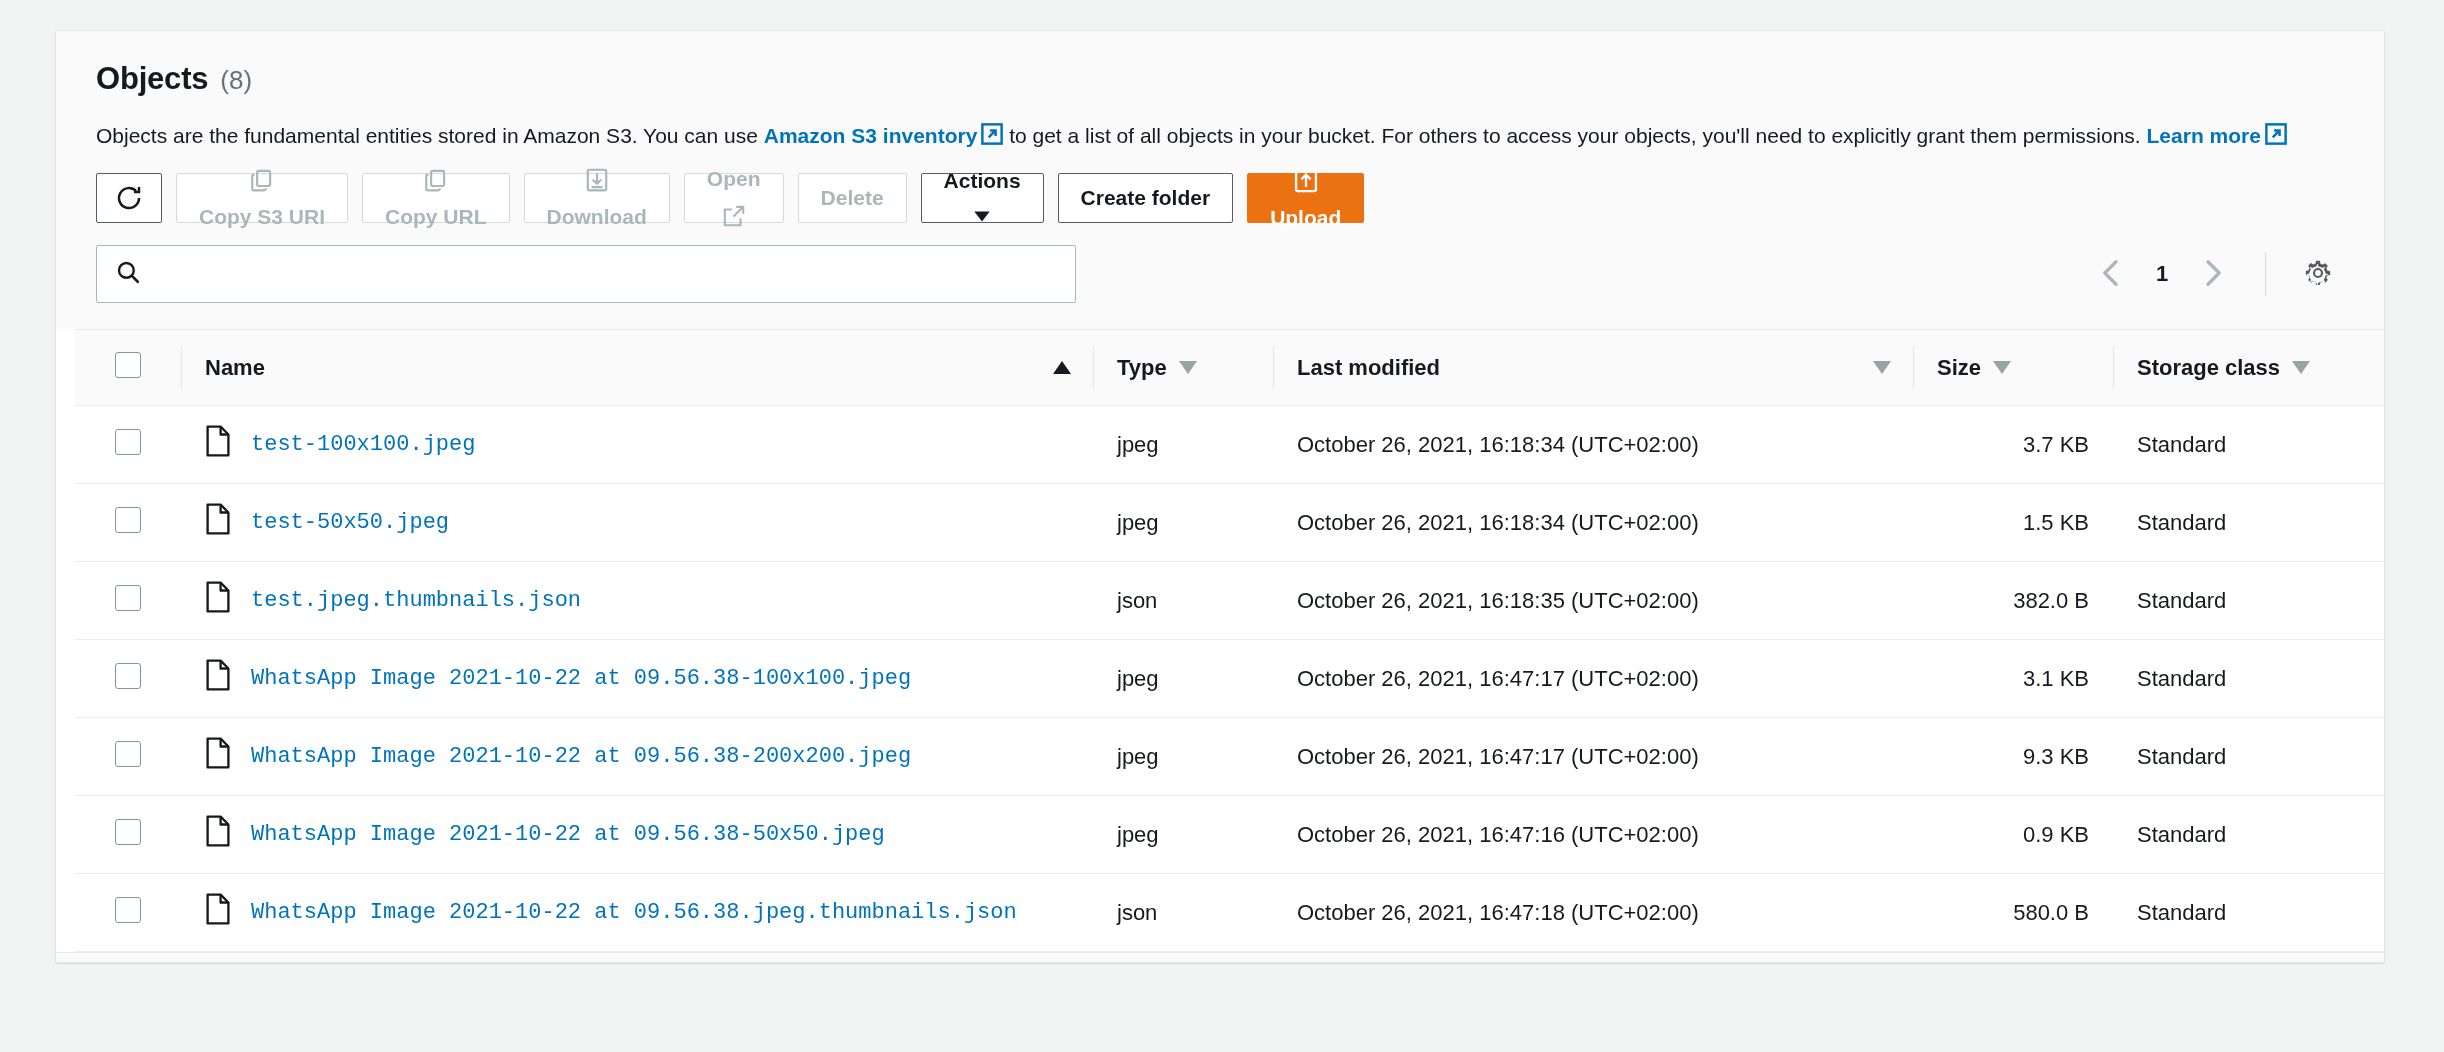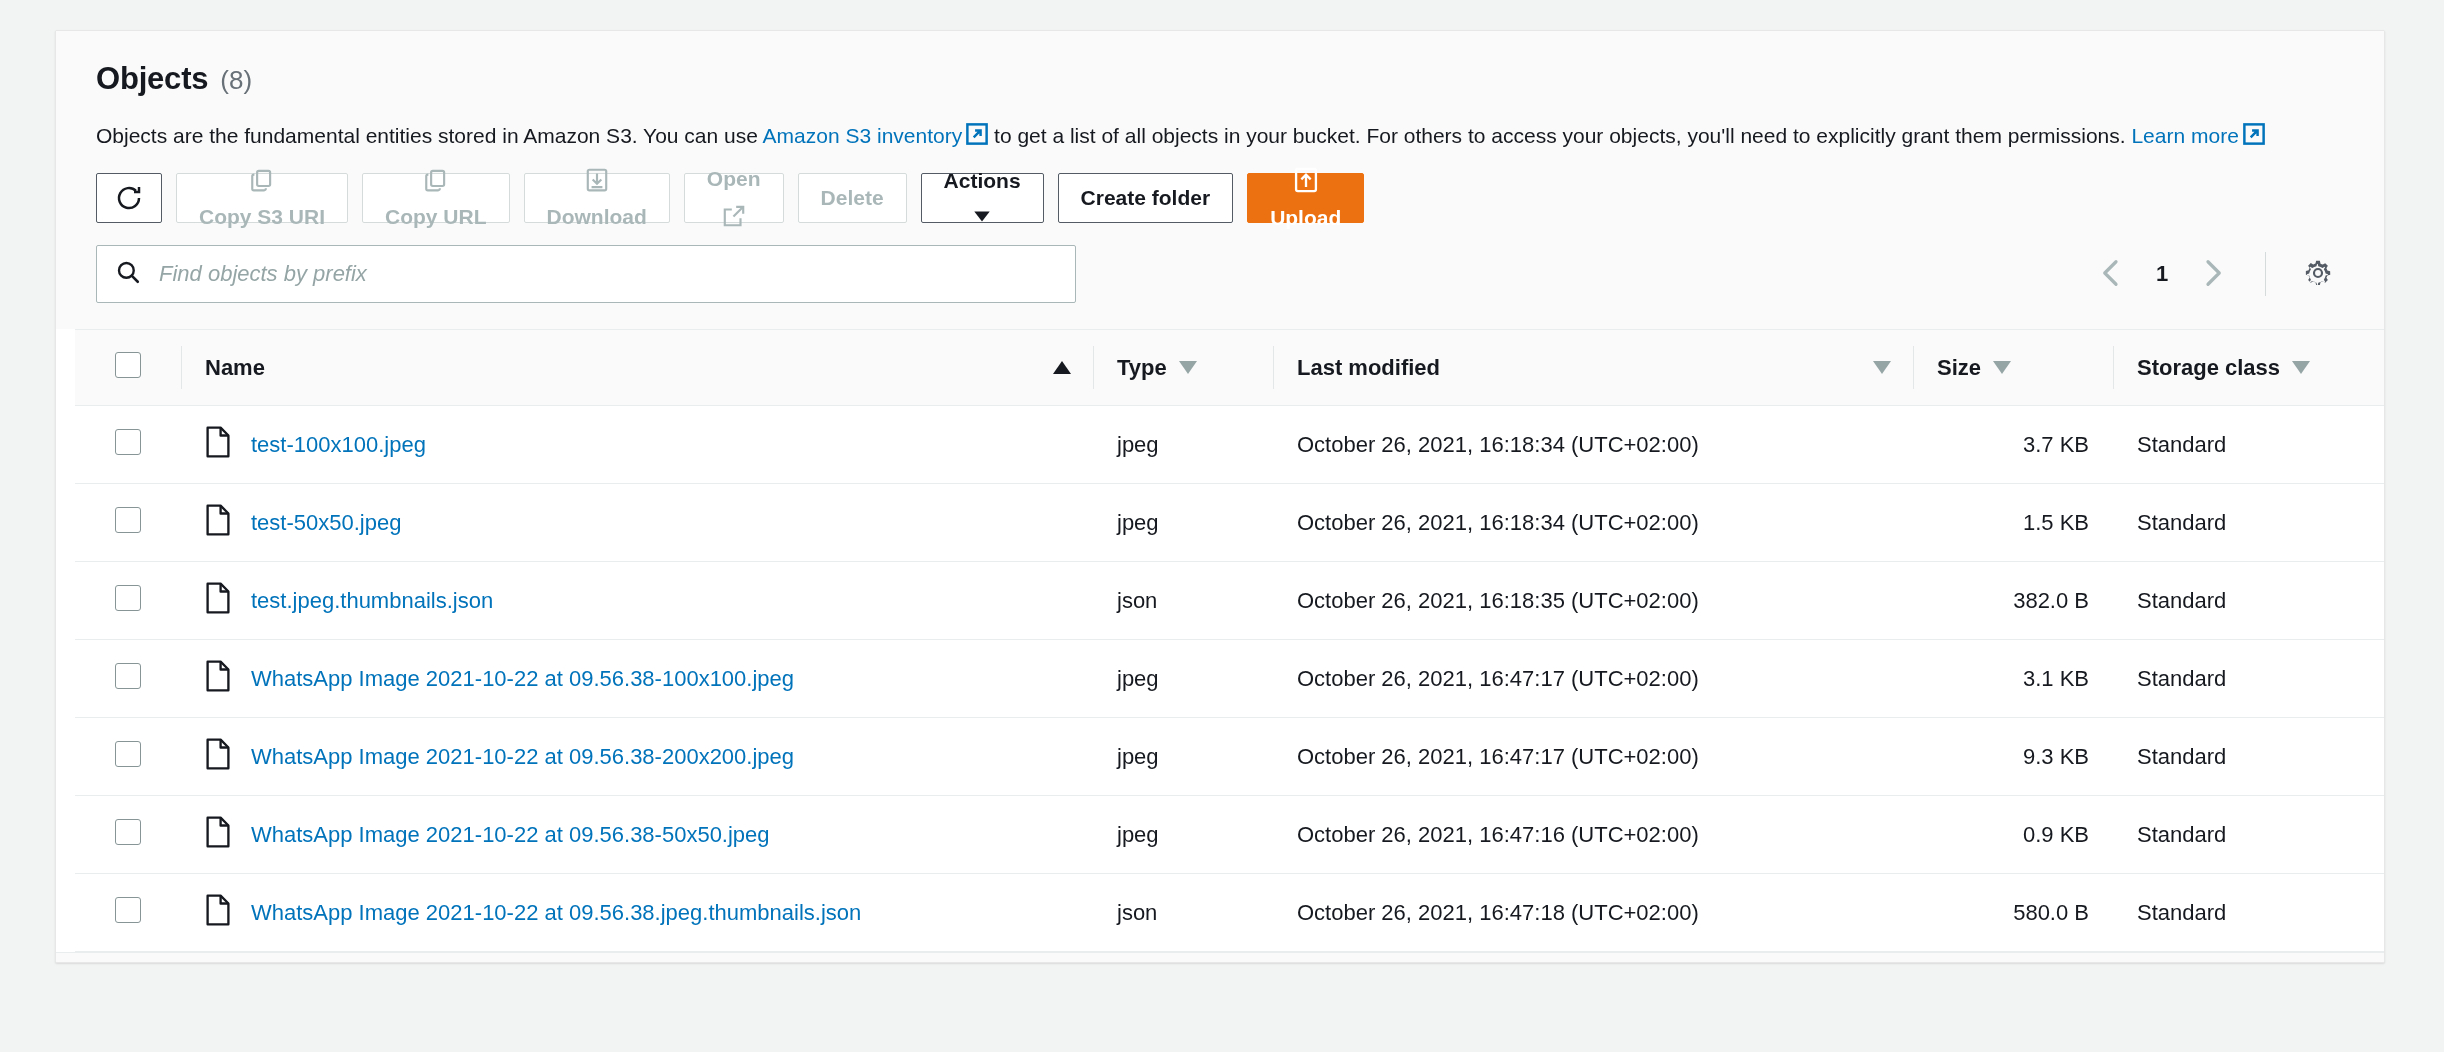--- a/index.html
+++ b/index.html
@@ -57,21 +57,21 @@
   }
   .description {
     font-size: 21px;
     line-height: 1.62;
     color: #16191f;
     max-width: 2250px;
     margin-bottom: 18px;
   }
   .link {
     color: #0073bb;
-    font-weight: normal;
+    font-weight: bold;
     text-decoration: none;
     cursor: pointer;
     white-space: nowrap;
   }
   .ext-icon {
     display: inline-block;
     vertical-align: -2px;
     margin-left: 4px;
   }
 
@@ -245,20 +245,21 @@
     height: 78px;
     vertical-align: middle;
     padding: 0;
   }
   tbody tr:last-child td { border-bottom: 1px solid #eaeded; }
 
   .name-cell {
     display: flex;
     align-items: center;
     gap: 20px;
+    font-family: Liberation Mono, monospace;
   }
   .file-link {
     color: #0073bb;
     text-decoration: none;
     cursor: pointer;
     font-size: 22px;
   }
   .size-cell { text-align: right; padding-right: 24px !important; }
 
   .checkbox {
@@ -383,21 +384,20 @@
       </div>
 
       <div class="filter-row">
         <div class="search-box">
           <span>
             <svg width="26" height="26" viewBox="0 0 24 24">
               <circle cx="10.5" cy="10.5" r="6.8" fill="none" stroke="#16191f" stroke-width="2.2"></circle>
               <path d="M15.4 15.4 L21 21" stroke="#16191f" stroke-width="2.4" stroke-linecap="round"></path>
             </svg>
           </span>
-          <input class="search-input" type="text" placeholder="Find objects by prefix" style="">
         </div>
 
         <div class="pager">
           <button class="pager-btn">
             <span>
               <svg width="26" height="30" viewBox="0 0 20 24">
                   <path d="M14 3 L5 12 L14 21" fill="none" stroke="#aab7b8" stroke-width="2.6" stroke-linecap="round" stroke-linejoin="round"></path>
                 </svg>
             </span>
           </button>

